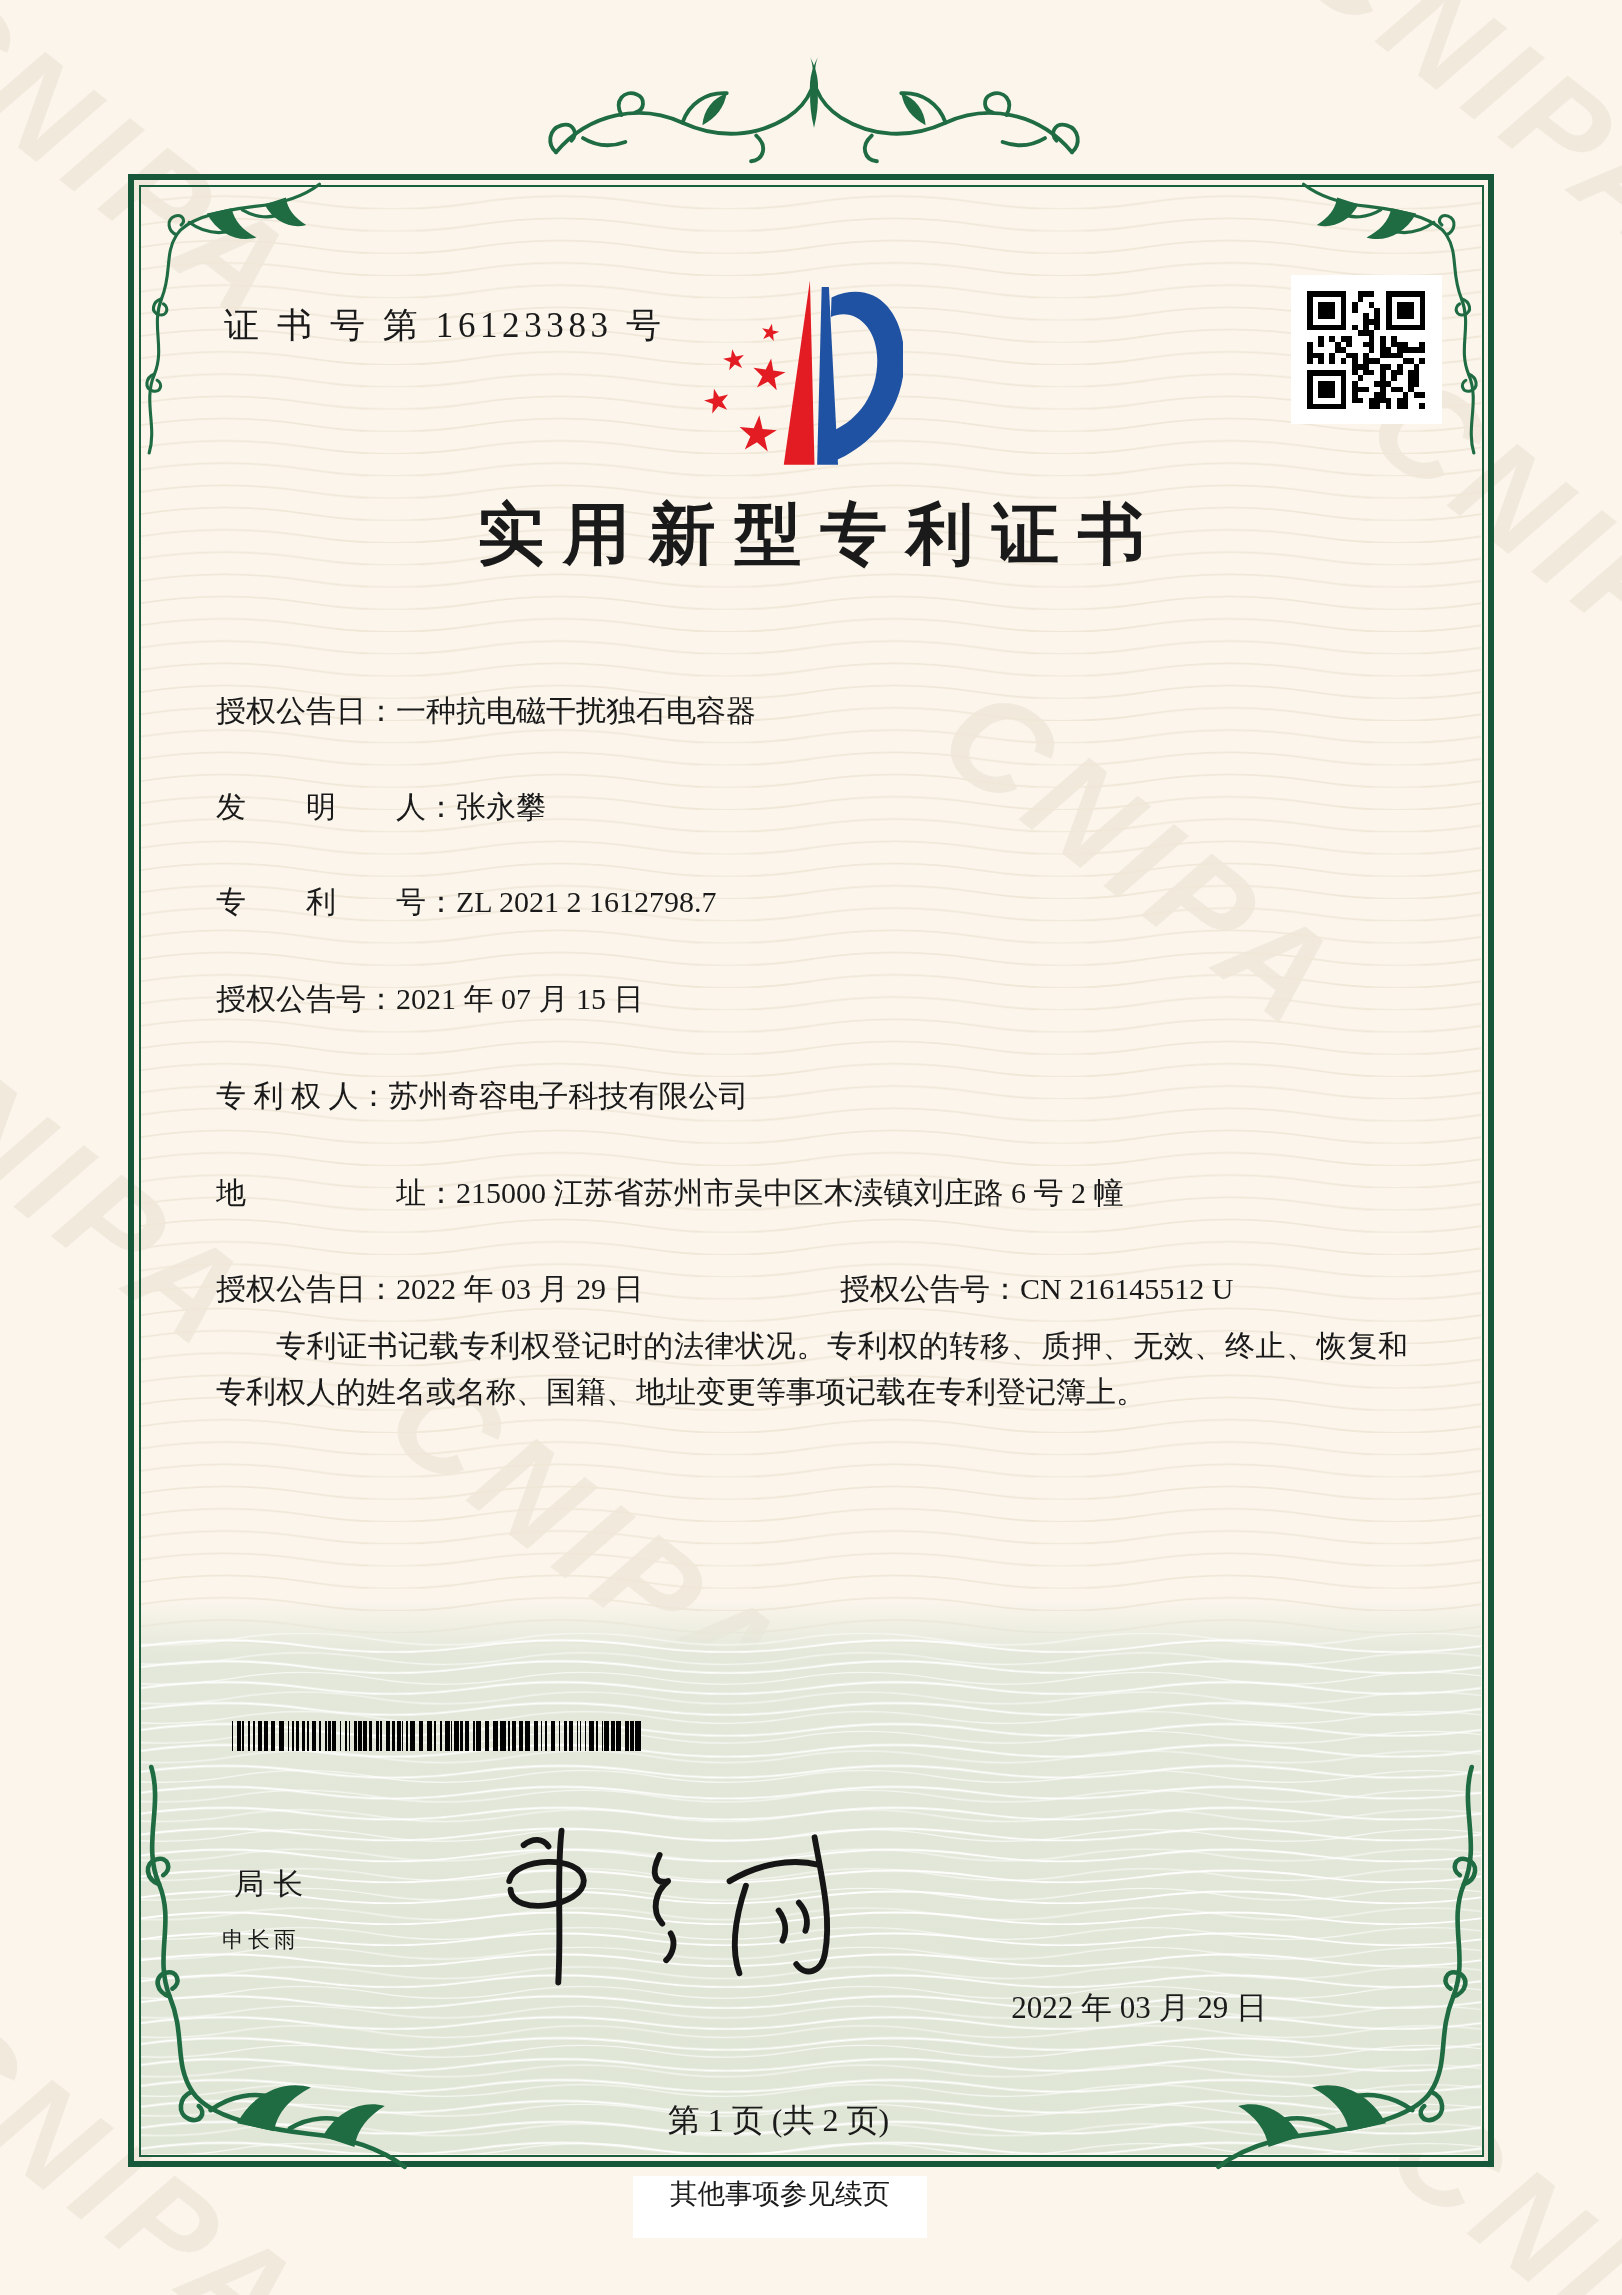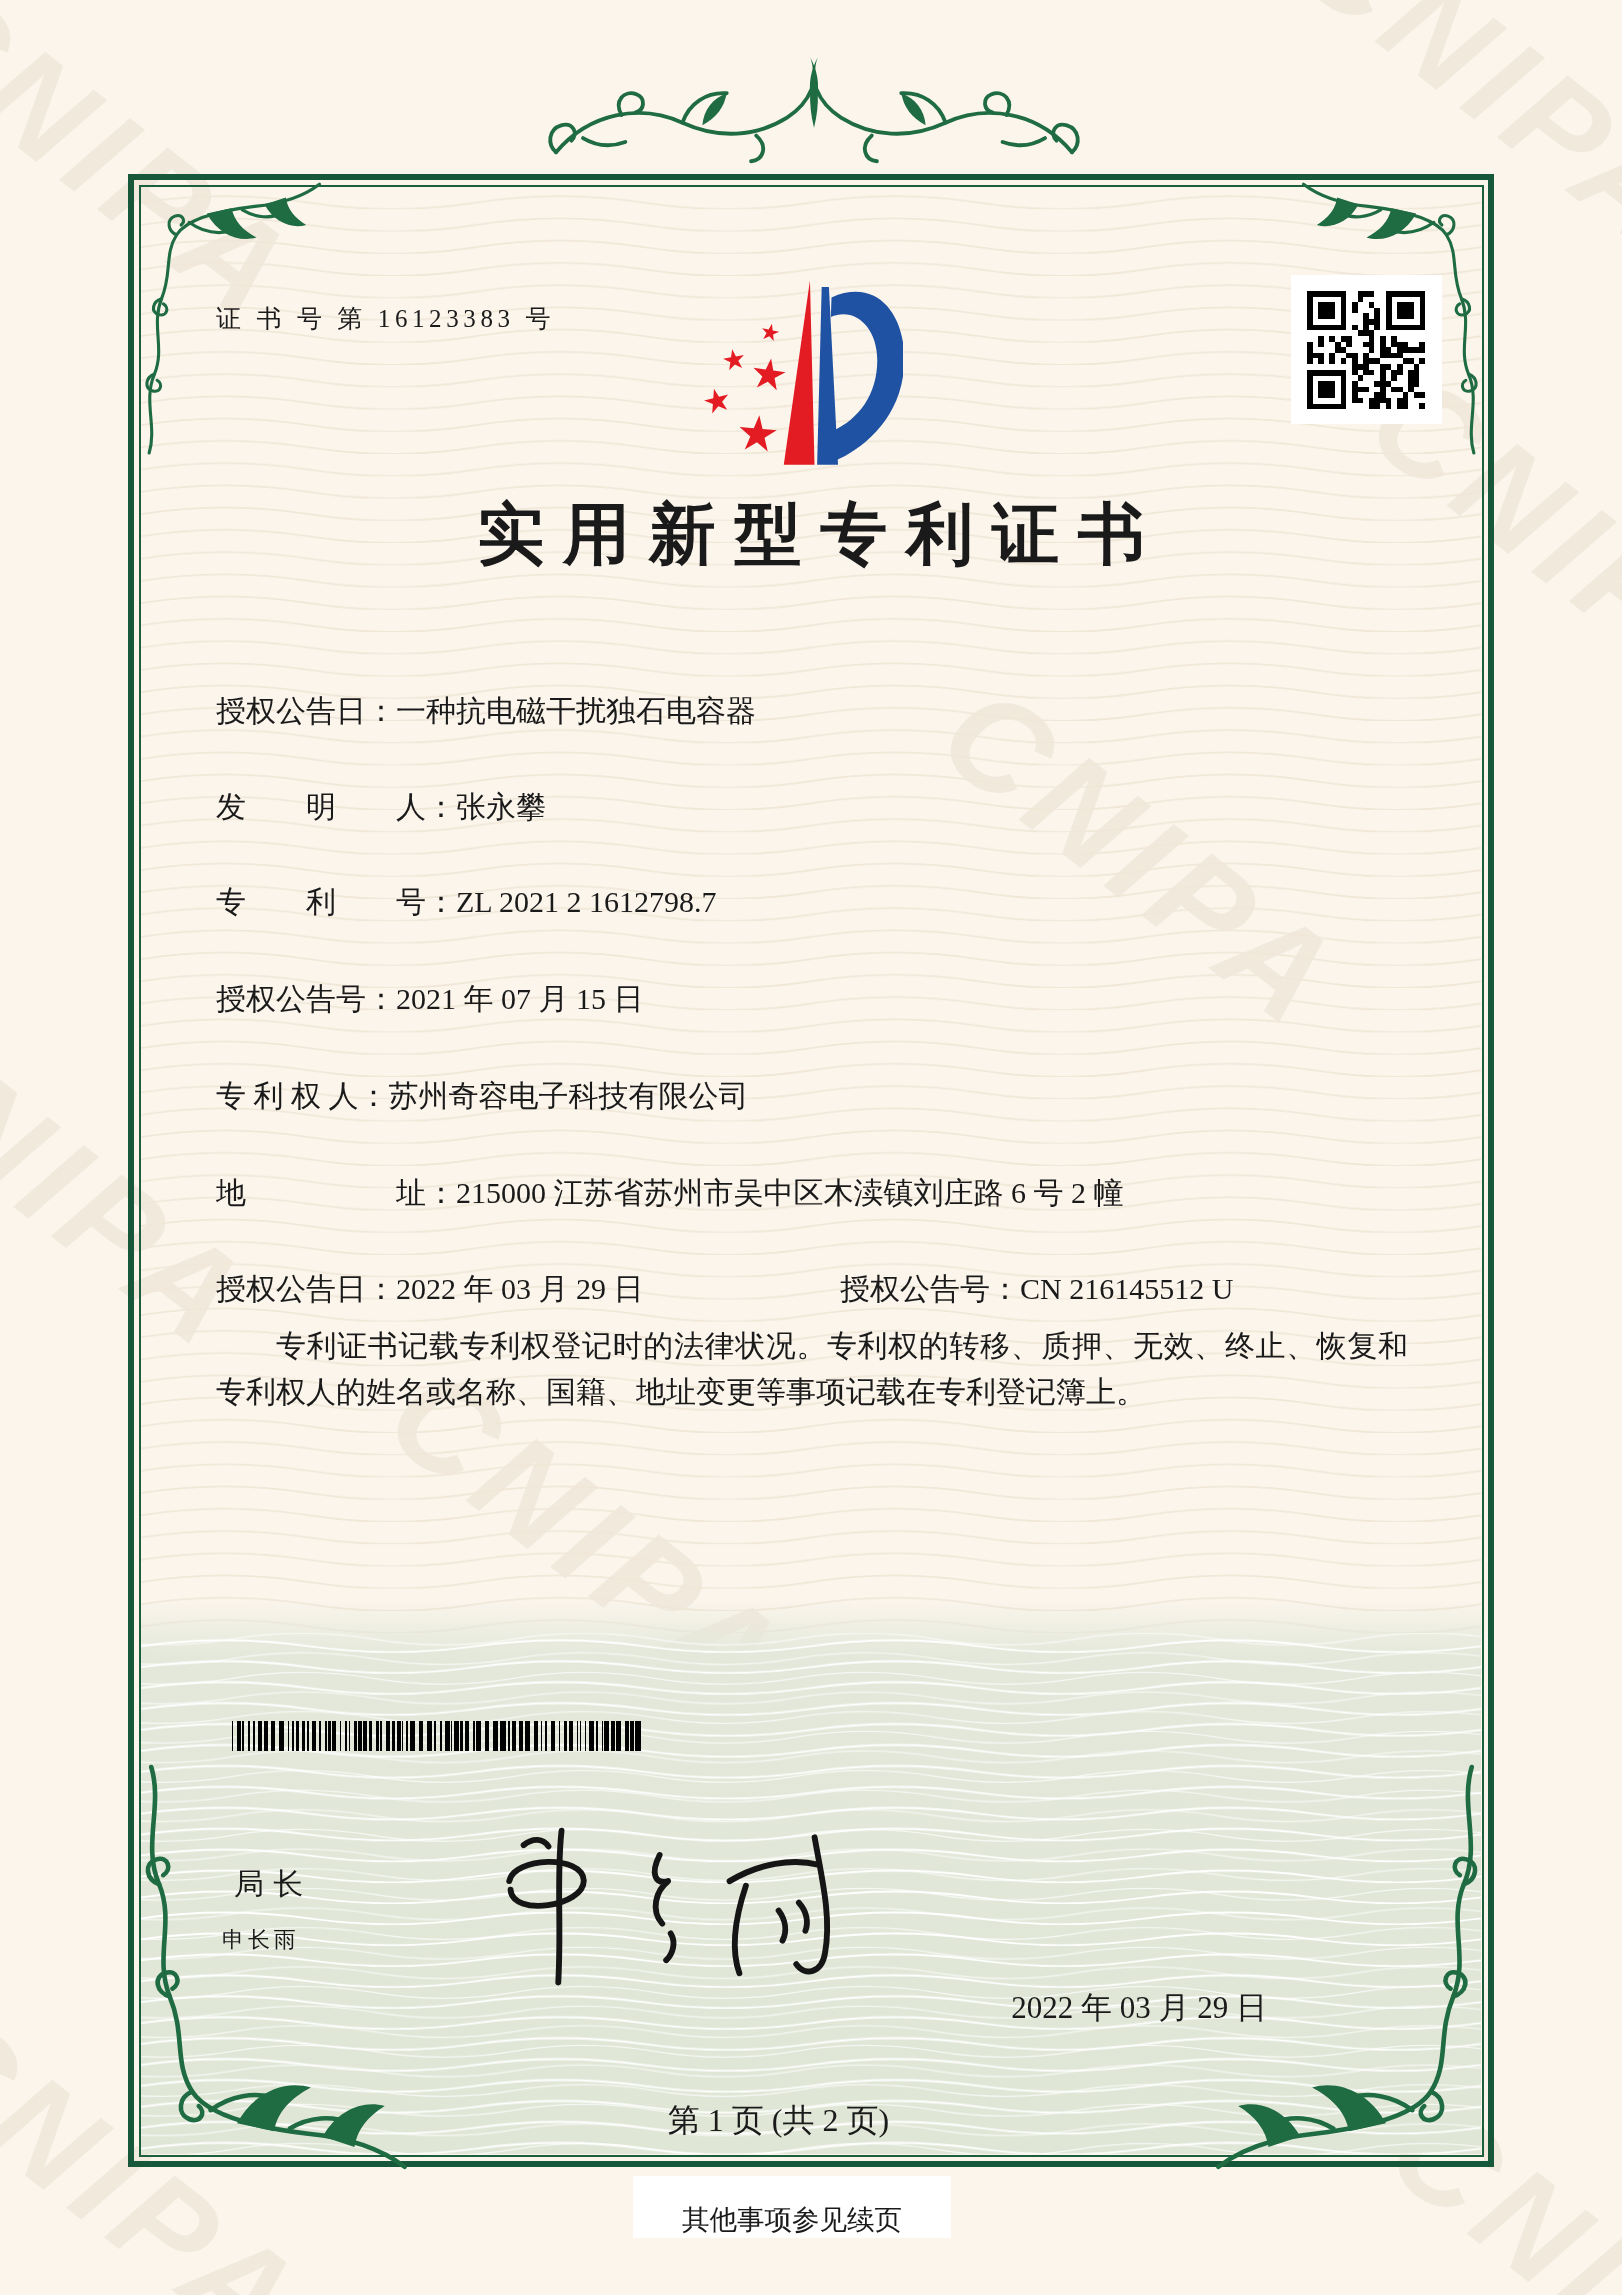--- a/index.html
+++ b/index.html
@@ -35,21 +35,21 @@
   }
 
   
   .orn{position:absolute;z-index:5;overflow:visible;}
   .orn.br{transform:scaleX(-1);}
   .orn.tl{transform:scaleY(-1);}
   .orn.tr{transform:scale(-1,-1);}
 
   
   .cert-no{
-    position:absolute;left:216px;top:302px;font-size:25px;letter-spacing:4.6px;z-index:6;
+    position:absolute;left:224px;top:302px;font-size:35px;letter-spacing:4.6px;z-index:6;
   }
   .logo{position:absolute;left:677px;top:270px;z-index:6;}
   .qr-plate{position:absolute;left:1291px;top:275px;width:151px;height:149px;background:#fff;z-index:6;}
   #qr{
     position:absolute;left:1307px;top:291px;width:118px;height:118px;z-index:7;
     display:grid;grid-template-columns:repeat(21,1fr);grid-template-rows:repeat(21,1fr);
   }
   #qr .cell{background:#000;}
   .finder{position:absolute;width:39px;height:39px;background:#000;}
   .finder::before{content:"";position:absolute;left:5.6px;top:5.6px;width:28px;height:28px;background:#fff;}
@@ -74,22 +74,22 @@
 
   
   #barcode{position:absolute;left:232px;top:1721px;width:419px;height:30px;z-index:6;display:flex;}
   #barcode .bar{background:#000;height:100%;flex:0 0 auto;}
   .sig-title{position:absolute;left:234px;top:1864px;font-size:30px;letter-spacing:9.2px;z-index:6;}
   .sig-name{position:absolute;left:222px;top:1925px;font-size:22px;letter-spacing:3.9px;z-index:6;}
   .signature-svg{position:absolute;left:484px;top:1819px;z-index:6;}
   .sign-date{position:absolute;left:982px;top:1987px;width:314px;text-align:center;font-size:31px;z-index:6;white-space:nowrap;}
   .page-num{position:absolute;left:615px;top:2099px;width:327px;text-align:center;font-size:32px;z-index:6;white-space:nowrap;}
   .cont-box{
-    position:absolute;left:633px;top:2176px;width:318px;height:62px;background:#ffffff;z-index:6;
-    display:flex;align-items:flex-end;justify-content:center;font-size:27.5px;white-space:nowrap;
+    position:absolute;left:633px;top:2176px;width:294px;height:62px;background:#ffffff;z-index:6;
+    display:flex;align-items:flex-start;justify-content:center;font-size:27.5px;white-space:nowrap;
   }
 </style>
 </head>
 <body>
 
 <div class="wm" style="left:98px;top:151px">CNIPA</div>
 <div class="wm" style="left:1498px;top:79px">CNIPA</div>
 <div class="wm" style="left:1570px;top:543px">CNIPA</div>
 <div class="wm" style="left:1142px;top:857px">CNIPA</div>
 <div class="wm" style="left:52px;top:1178px">CNIPA</div>

